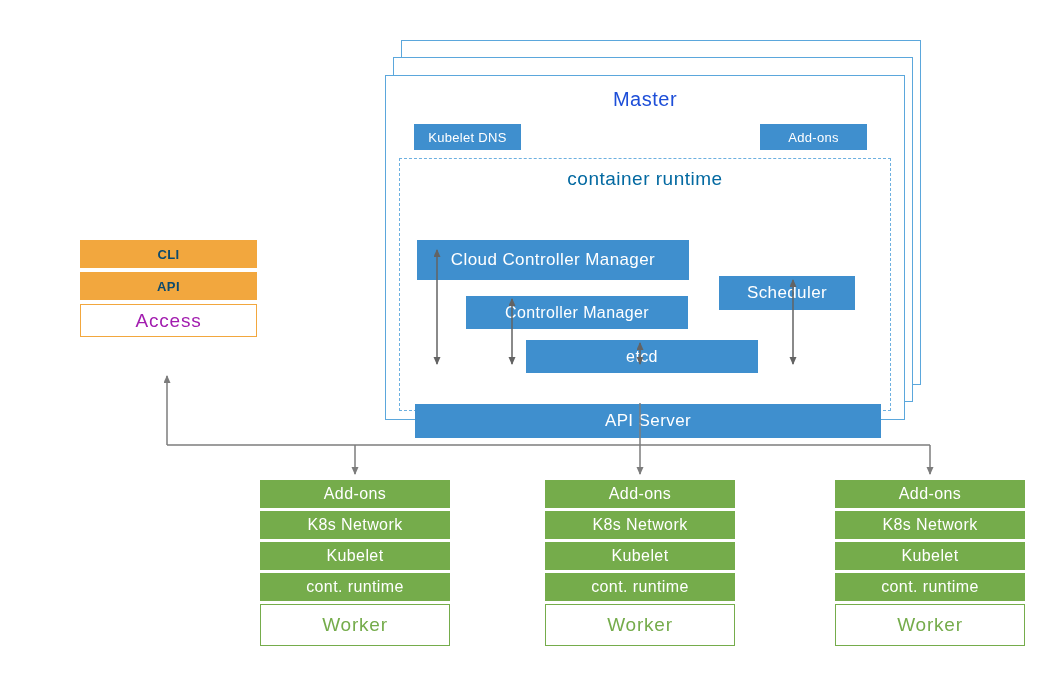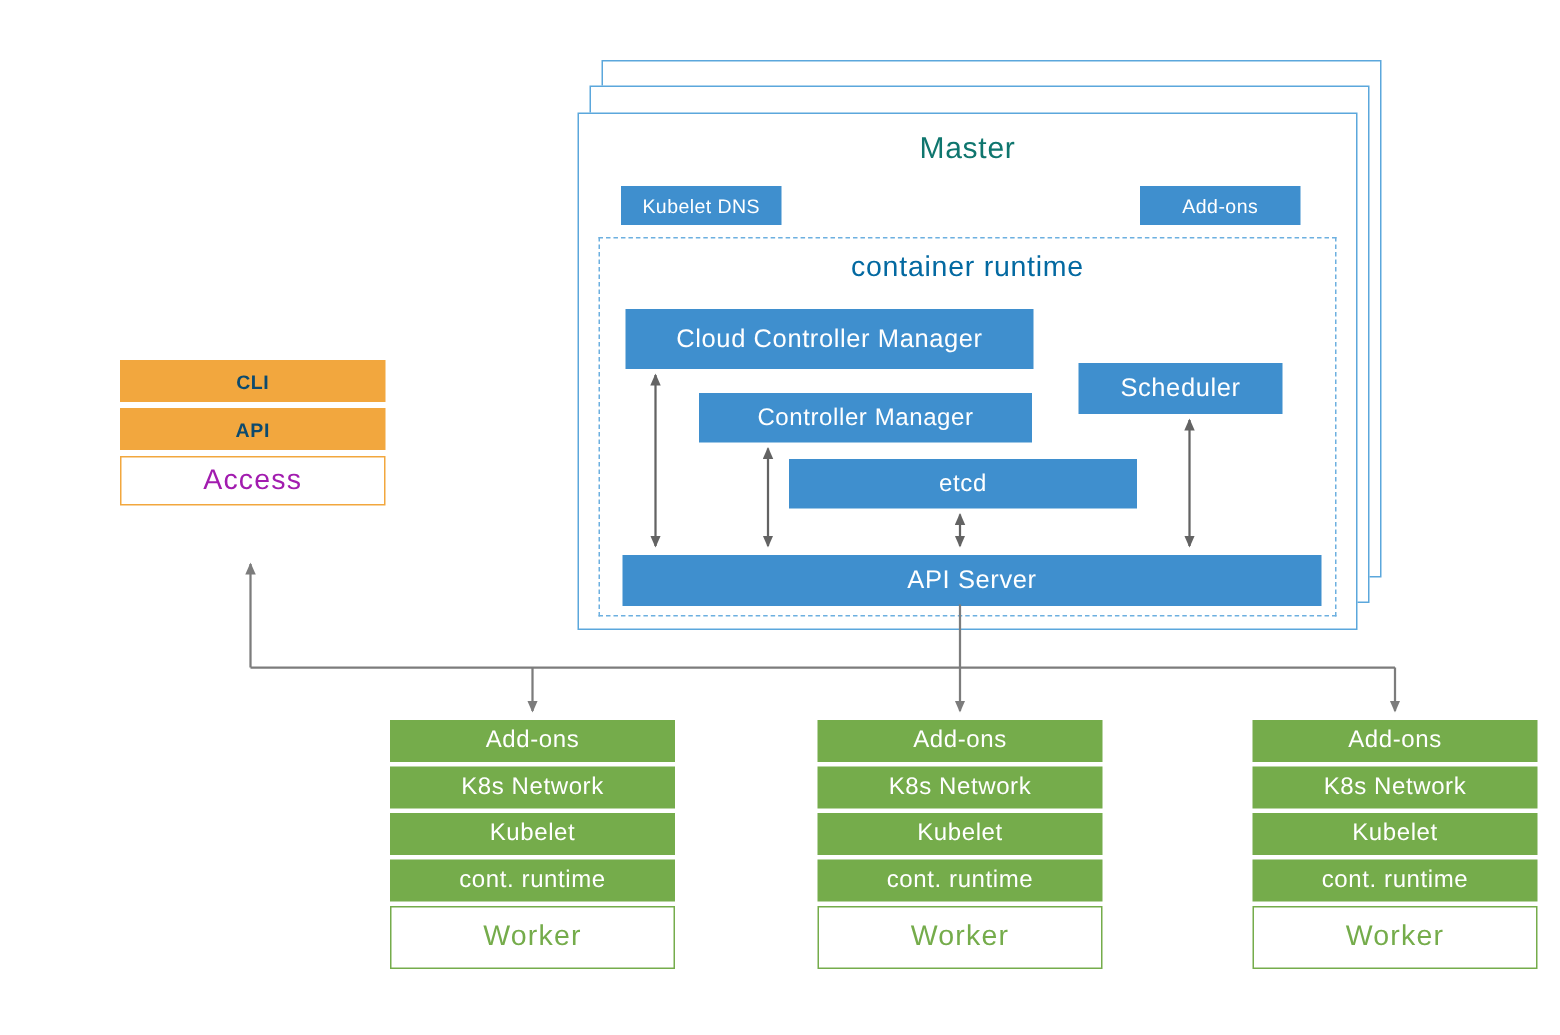--- a/index.html
+++ b/index.html
@@ -20,21 +20,21 @@
     border: 1.5px solid #5ba7dc; background: #ffffff;
   }
   .outline-3 { left: 401px; top: 40px; z-index: 1; }
   .outline-2 { left: 393px; top: 57px; z-index: 2; }
   .master-box {
     position: absolute; left: 385px; top: 75px; width: 520px; height: 345px;
     border: 1.5px solid #5ba7dc; background: #ffffff; z-index: 3;
   }
   .master-title {
     position: absolute; top: 12px; left: 0; width: 100%;
-    text-align: center; color: #0f766e; font-size: 20px; letter-spacing: 0.5px;
+    text-align: center; color: #1d4ed8; font-size: 20px; letter-spacing: 0.5px;
   }
   .blue-btn {
     position: absolute; background: #3f8fce; color: #ffffff;
     display: flex; align-items: center; justify-content: center;
     font-size: 13px; letter-spacing: 0.3px;
   }
   .cluster-dns { left: 28px; top: 48px; width: 107px; height: 26px; }
   .addons      { left: 374px; top: 48px; width: 107px; height: 26px; }
 
   .runtime-box {
@@ -42,20 +42,21 @@
     border: 1.5px dashed #6db0e0; background: #ffffff;
   }
   .runtime-title {
     position: absolute; top: 9px; left: 0; width: 100%;
     text-align: center; color: #0369a1; font-size: 19px; letter-spacing: 0.5px;
   }
   .blue-box {
     position: absolute; background: #3f8fce; color: #ffffff;
     display: flex; align-items: center; justify-content: center;
     letter-spacing: 0.4px;
+    margin-top: 34px;
   }
   .ccm        { left: 17px;  top: 47px;  width: 272px; height: 40px; font-size: 17px; }
   .cm         { left: 66px;  top: 103px; width: 222px; height: 33px; font-size: 16px; }
   .scheduler  { left: 319px; top: 83px;  width: 136px; height: 34px; font-size: 17px; }
   .etcd       { left: 126px; top: 147px; width: 232px; height: 33px; font-size: 16px; }
   .api-server { left: 15px;  top: 211px; width: 466px; height: 34px; font-size: 17px; }
 
   
   .access-stack {
     position: absolute; left: 80px; top: 240px; width: 177px; z-index: 4;

